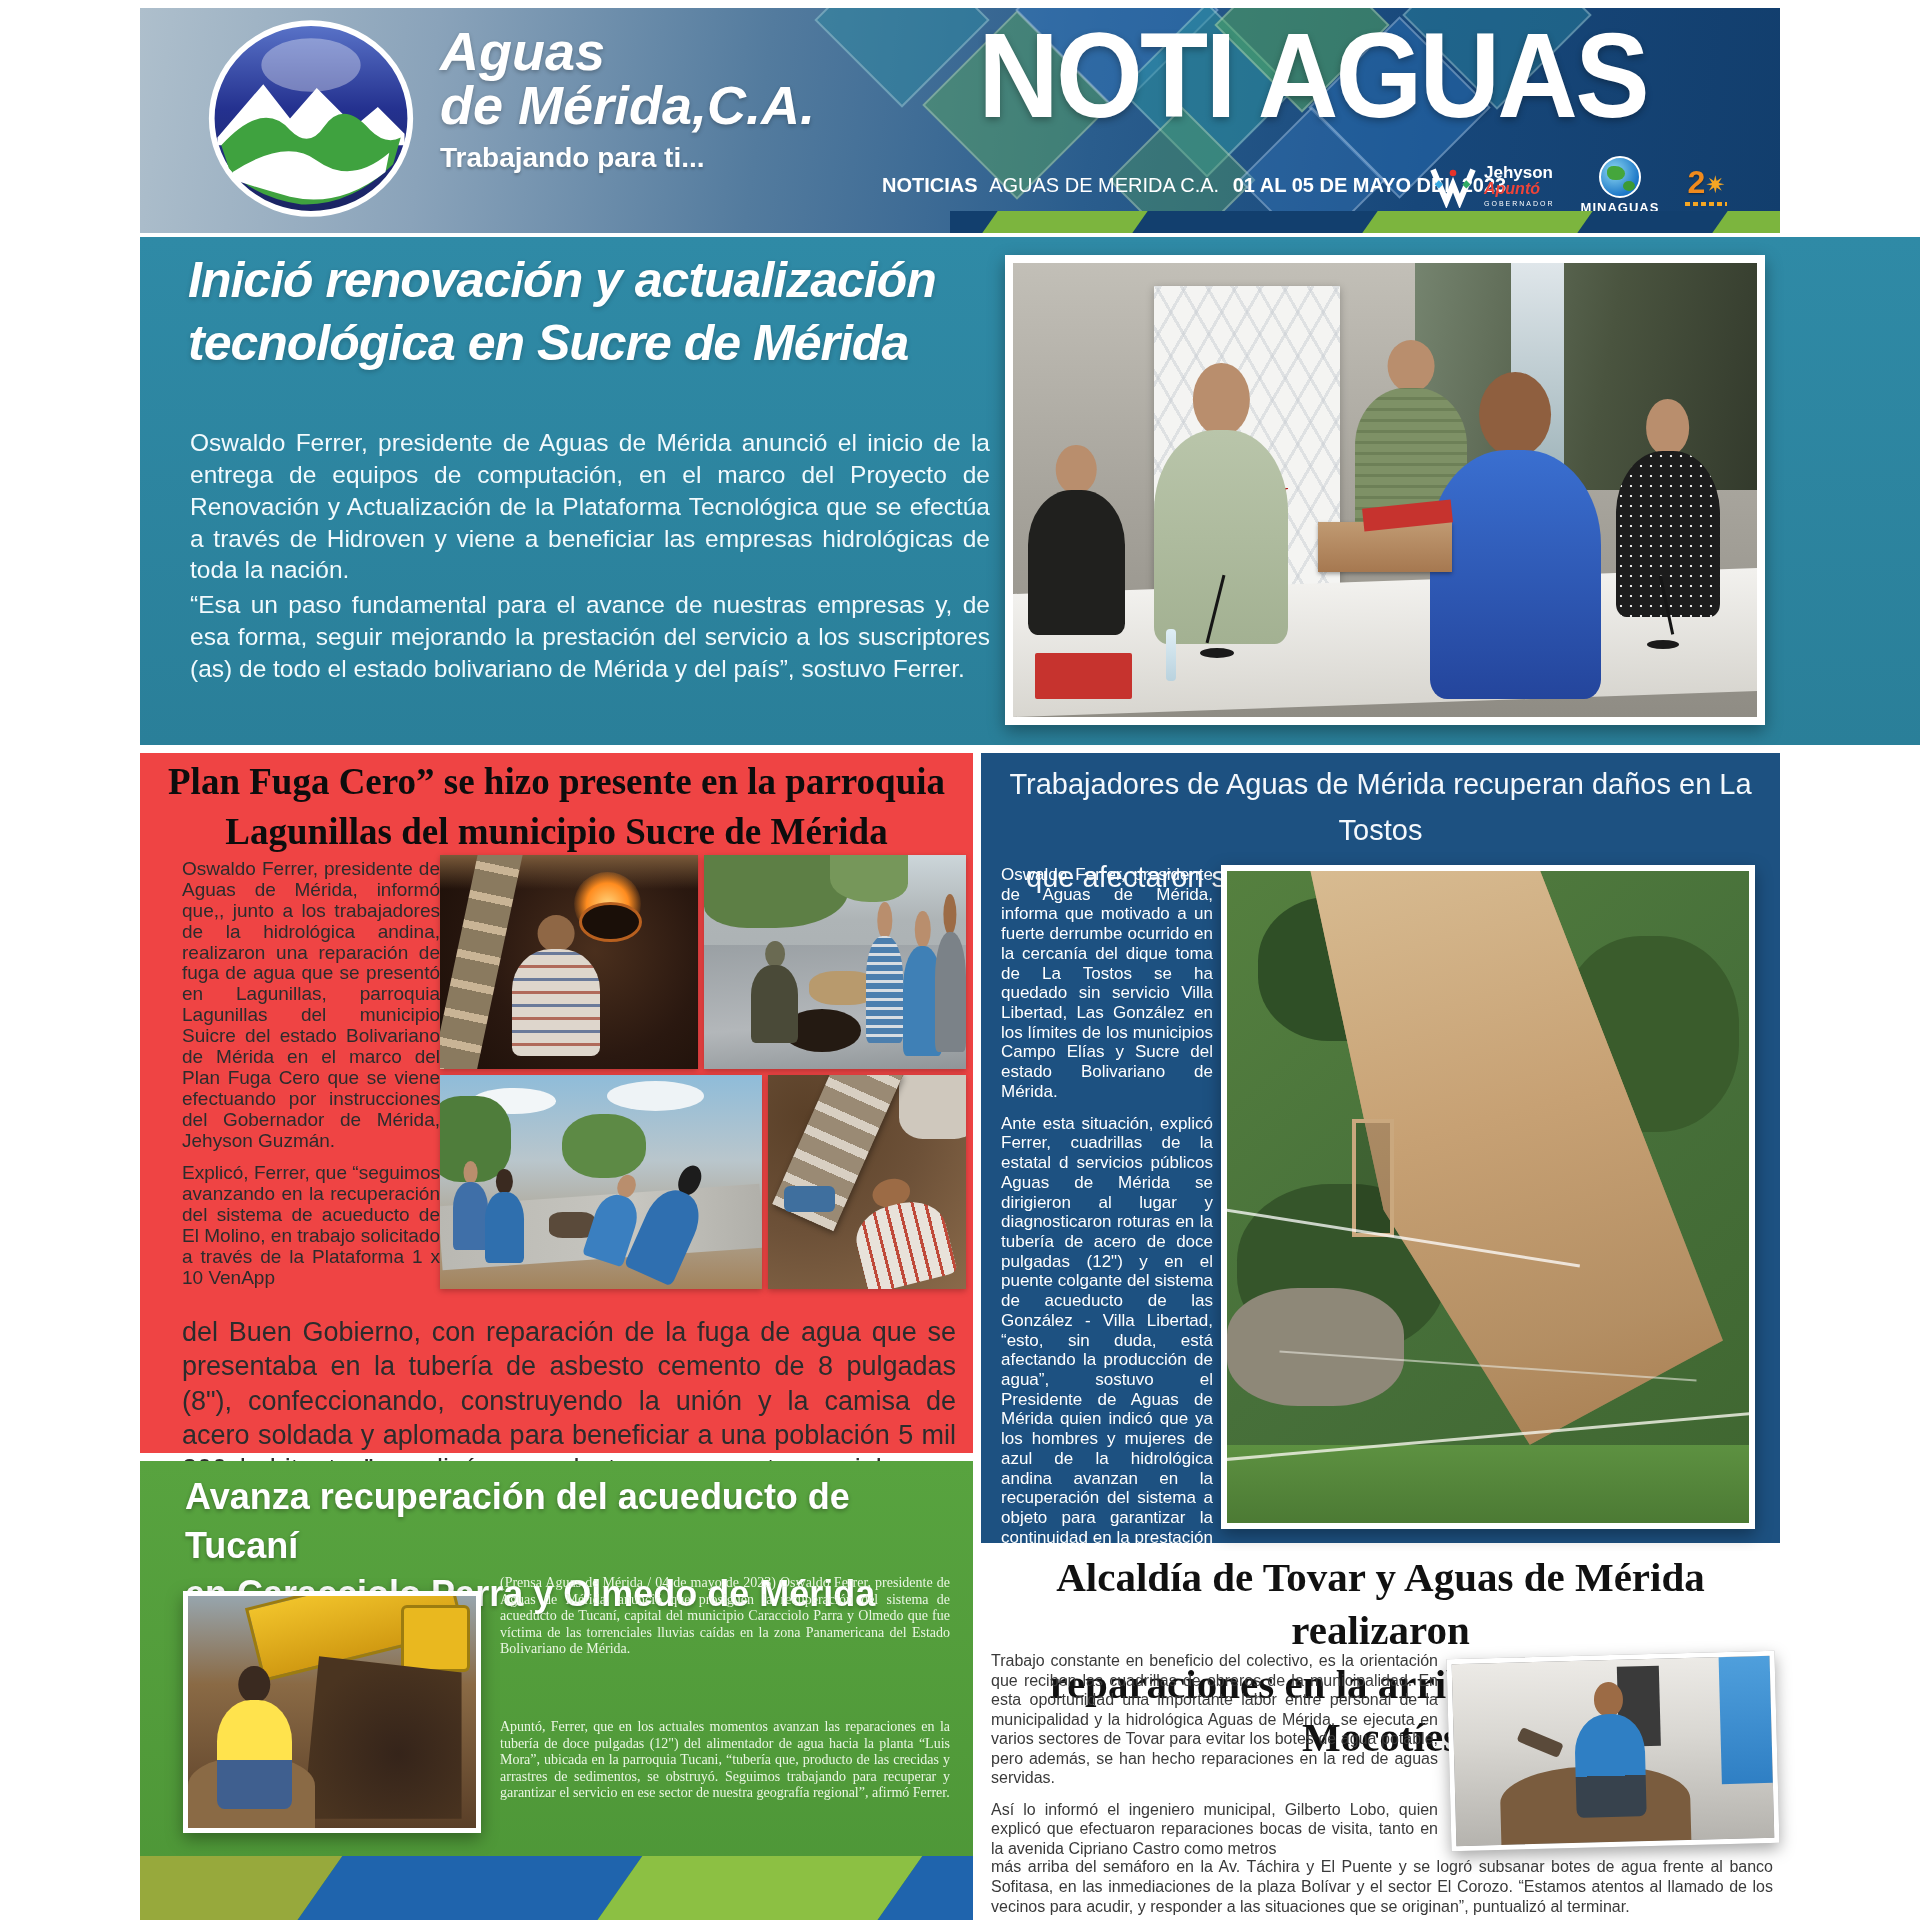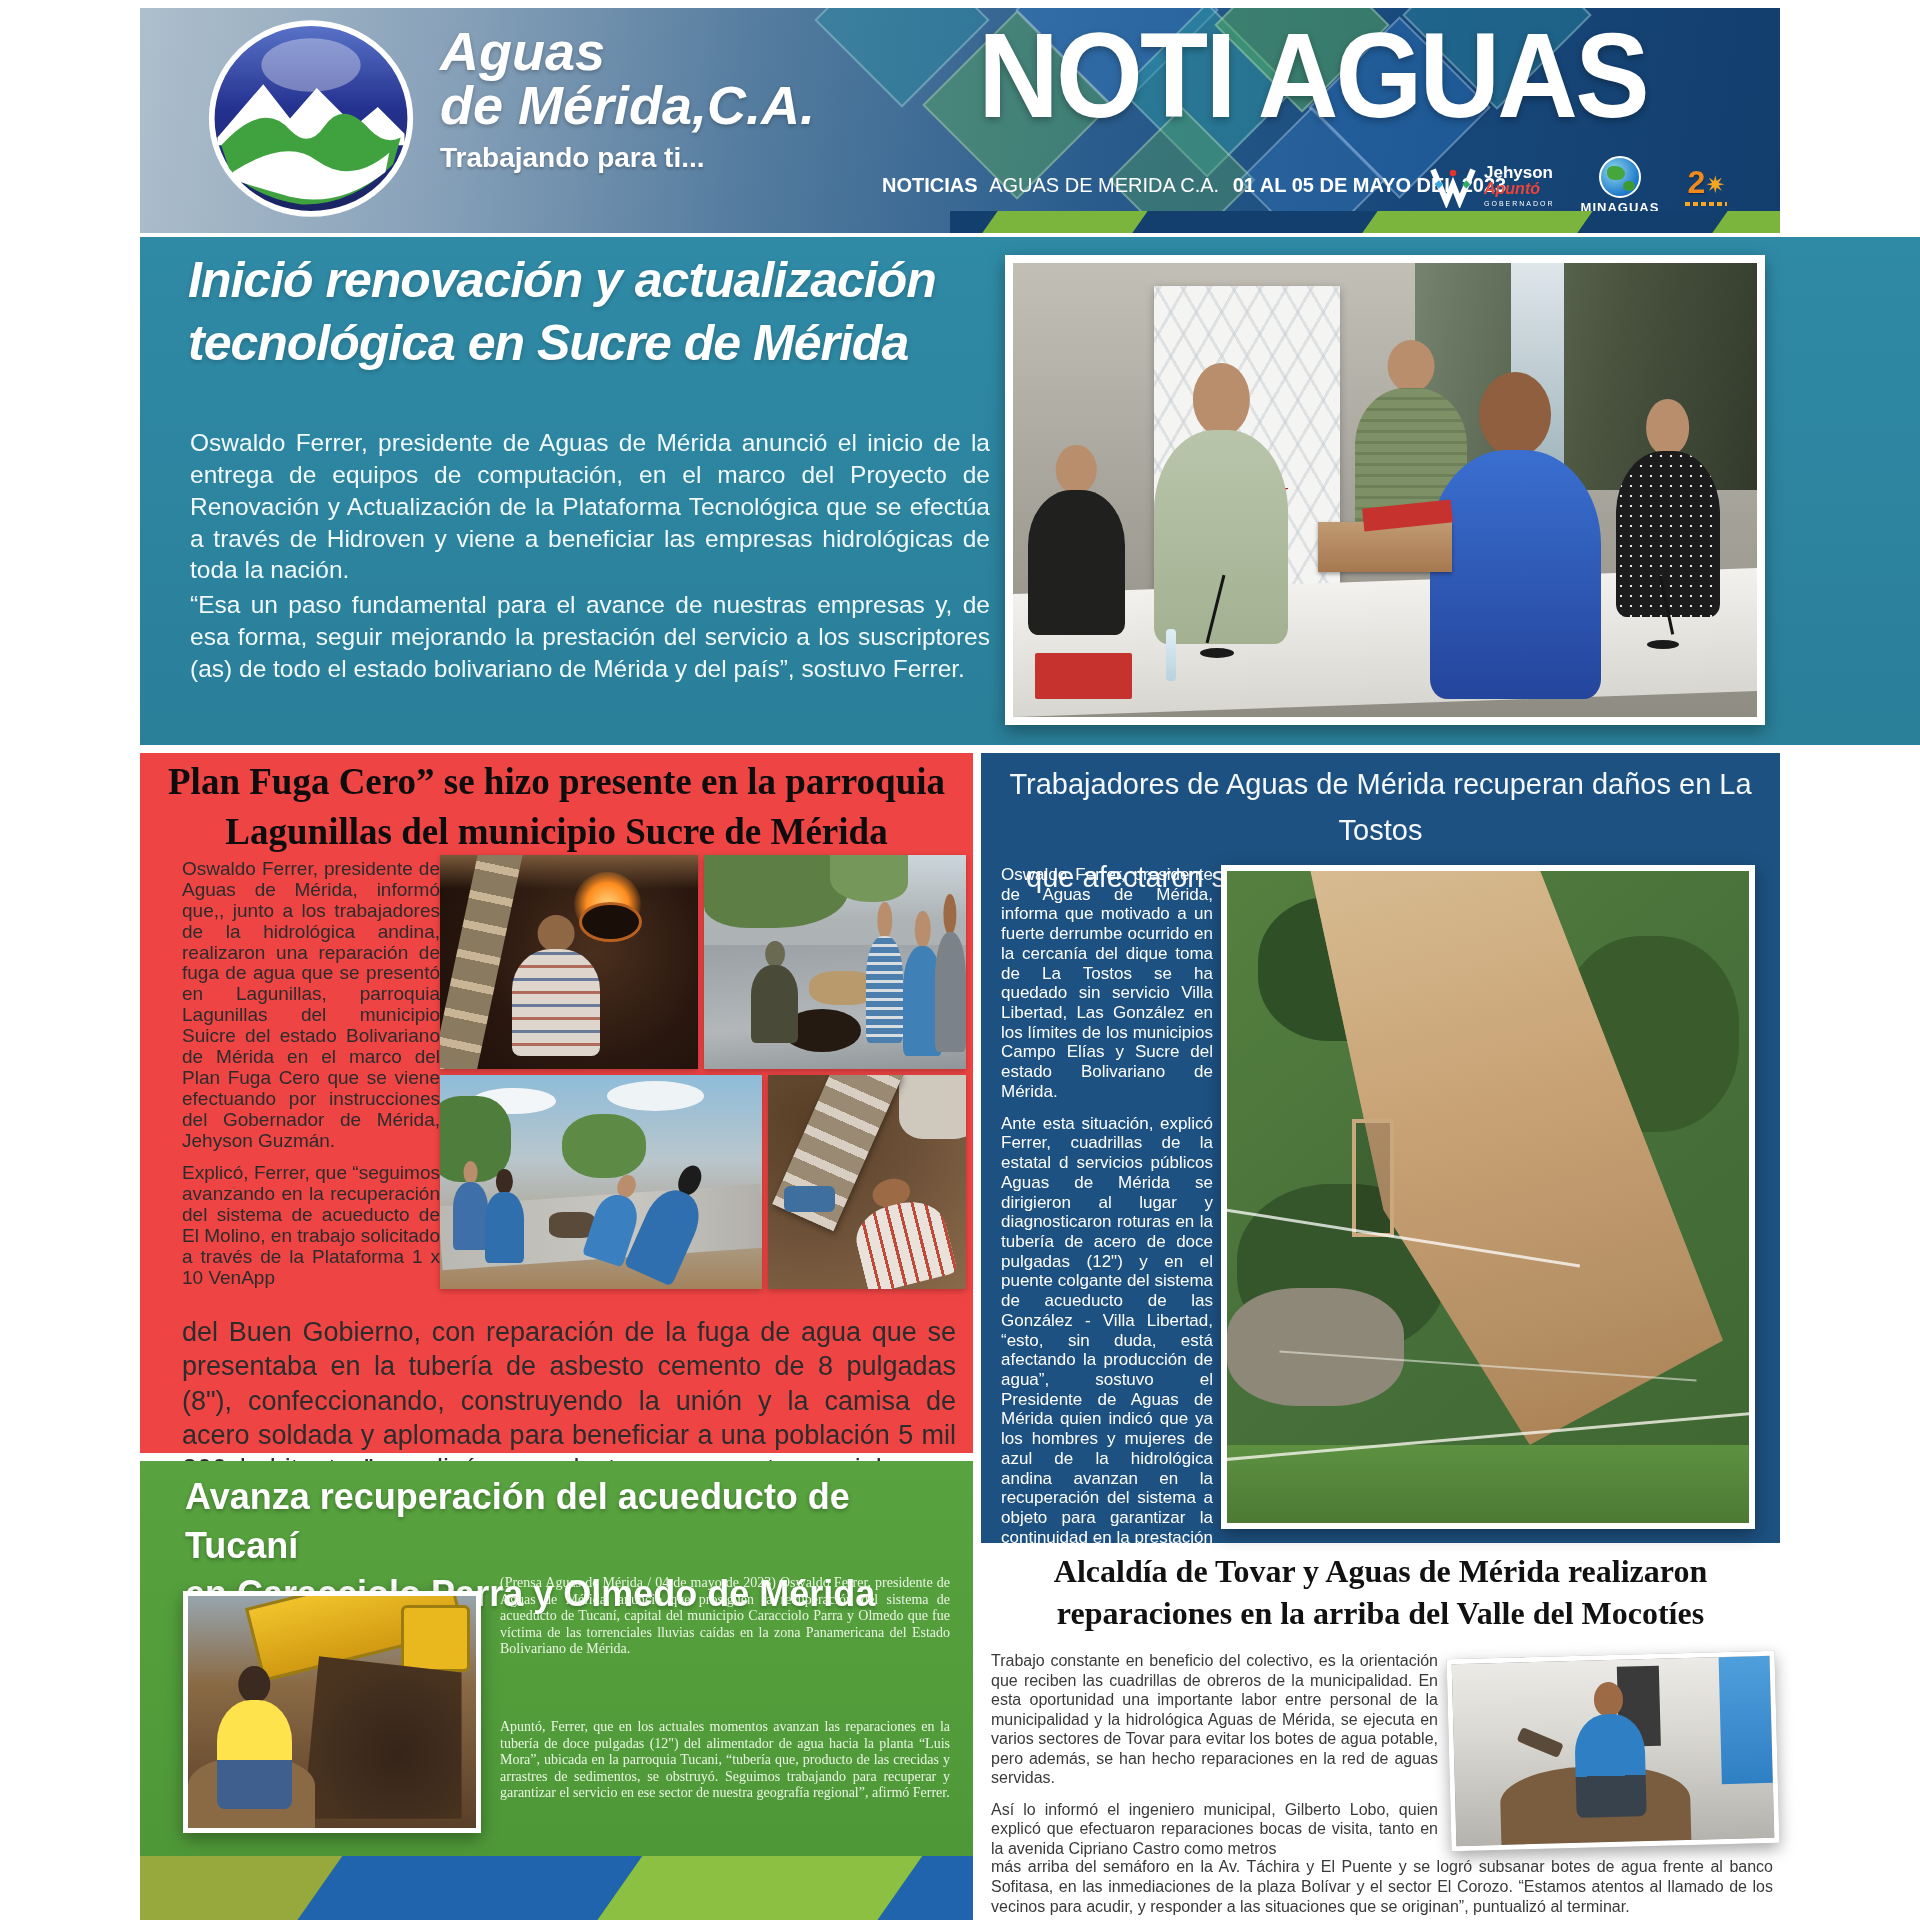--- a/index.html
+++ b/index.html
@@ -68,21 +68,21 @@
   
   .art-tucani{position:absolute;left:140px;top:1461px;width:833px;height:459px;overflow:hidden;
     background:linear-gradient(180deg,#58a33f,#4d9637);}
   .tucani-h{position:absolute;left:45px;top:12px;color:#fff;font-weight:800;font-size:36px;
     line-height:1.35;text-shadow:0 2px 4px rgba(0,0,0,.3);}
   .tucani-p{position:absolute;left:360px;width:450px;color:#eaf6e3;font-size:14px;line-height:1.18;text-align:justify;font-family:Liberation Serif, serif;}
   .gstripe{position:absolute;left:0;right:0;bottom:0;height:64px;overflow:hidden;}
   
   .art-tovar{position:absolute;left:981px;top:1551px;width:799px;height:369px;background:#fff;}
   .tovar-h{position:absolute;left:0;right:0;top:0;text-align:center;color:#111;
-    font-family:"Liberation Serif", serif;font-weight:700;font-size:32px;line-height:1.3;}
+    font-family:"Liberation Serif", serif;font-weight:700;font-size:41px;line-height:1.3;}
   .tovar-col{position:absolute;left:10px;top:100px;width:447px;color:#3a3a3a;font-size:16px;
     line-height:1.22;text-align:justify;}
   .tovar-col p{margin:0 0 12px 0;}
   .tovar-final{position:absolute;left:10px;top:306px;width:782px;color:#3a3a3a;font-size:16px;
     line-height:1.25;text-align:justify;}
   .mic{position:absolute;width:3px;background:#151515;}
 </style>
 </head>
 <body>
 

